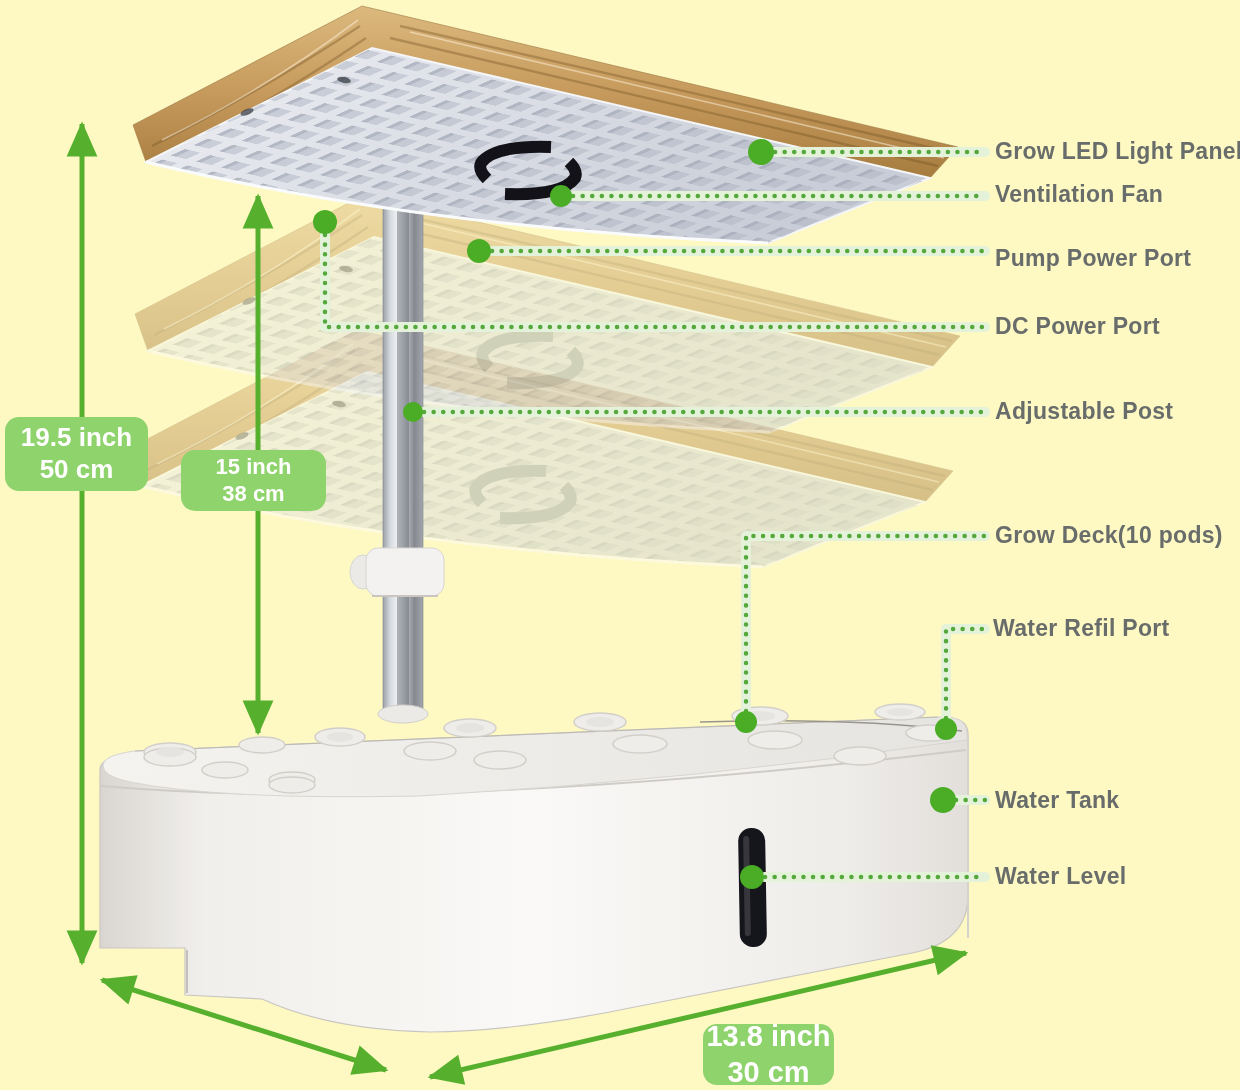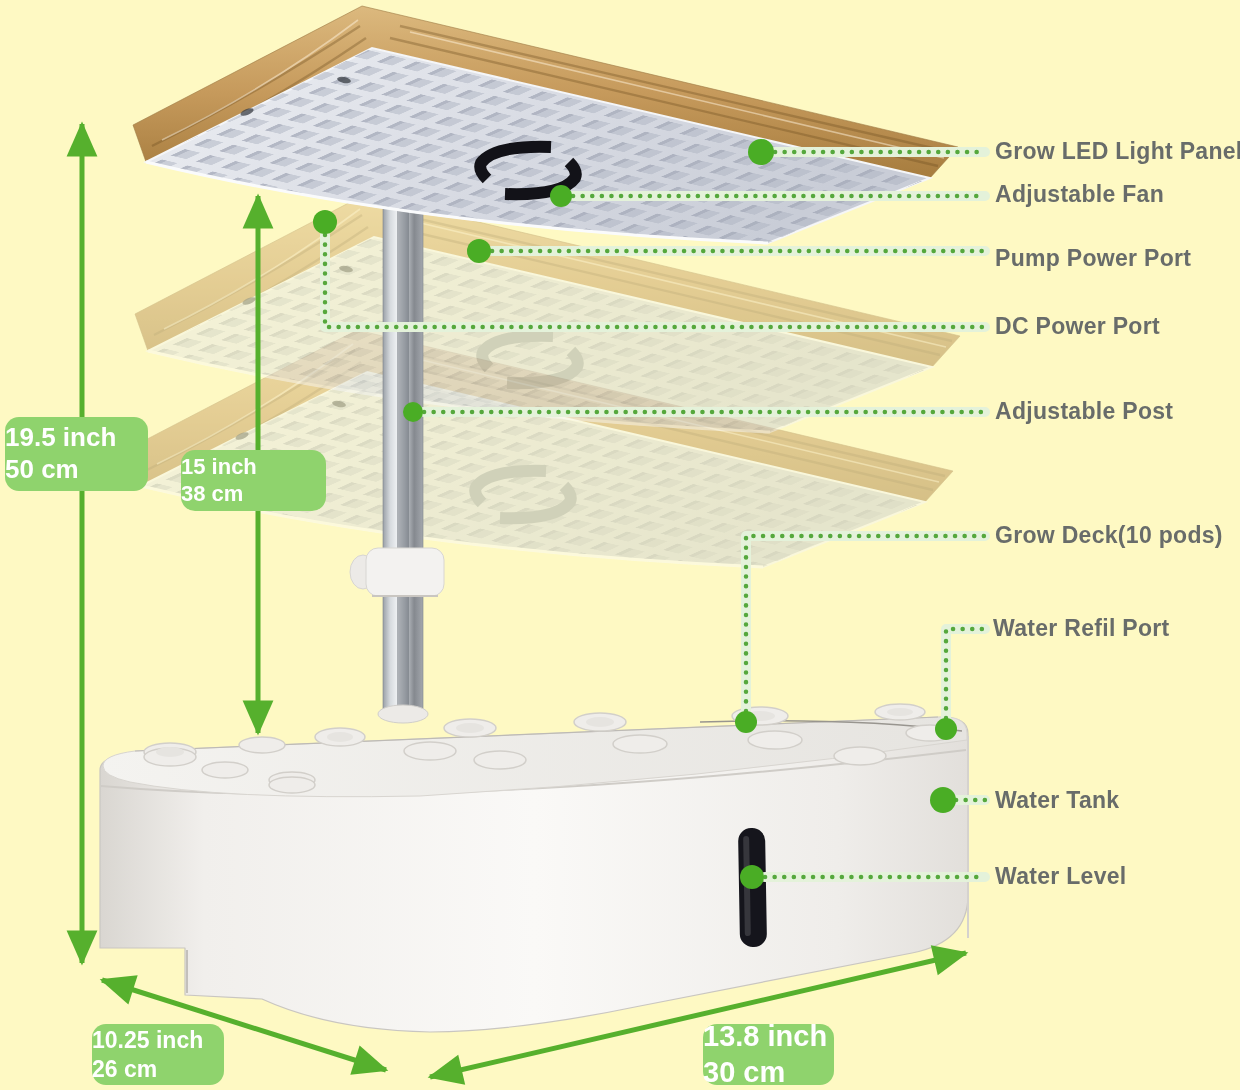--- a/index.html
+++ b/index.html
@@ -11,21 +11,21 @@
     position:absolute;
     transform:translateY(-50%);
     font-size:23px;
     font-weight:bold;
     letter-spacing:.3px;
     color:var(--label-gray,#686c6a);
     white-space:nowrap;
   }
   .dim-badge{
     position:absolute;
-    display:flex;flex-direction:column;align-items:flex-start;justify-content:center;
+    display:flex;flex-direction:column;align-items:center;justify-content:center;
     background:var(--badge-green,#8fd36d);
     color:#ffffff;
     font-weight:bold;
     border-radius:14px;
     line-height:1.22;
     text-align:center;
   }
   .dim-line{stroke:var(--accent-green,#56b02d);stroke-width:5;fill:none;}
   .arrow-head{fill:var(--accent-green,#56b02d);}
   .leader-under{stroke:#e4f2da;stroke-width:10;fill:none;stroke-linecap:round;stroke-linejoin:round;}
@@ -221,39 +221,35 @@
     <circle class="marker-dot" cx="325" cy="222" r="12"></circle>
     <circle class="marker-dot" cx="413" cy="412" r="10"></circle>
     <circle class="marker-dot" cx="746" cy="722" r="11"></circle>
     <circle class="marker-dot" cx="946" cy="729" r="11"></circle>
     <circle class="marker-dot" cx="943" cy="800" r="13"></circle>
     <circle class="marker-dot" cx="752" cy="877" r="12"></circle>
   </g>
 </svg>
 
 <div class="part-label" style="left:995px;top:151px">Grow LED Light Panel</div>
-<div class="part-label" style="left:995px;top:194px">Adjustable Fan</div>
+<div class="part-label" style="left:995px;top:194px">Ventilation Fan</div>
 <div class="part-label" style="left:995px;top:258px">Pump Power Port</div>
 <div class="part-label" style="left:995px;top:326px">DC Power Port</div>
 <div class="part-label" style="left:995px;top:411px">Adjustable Post</div>
 <div class="part-label" style="left:995px;top:535px">Grow Deck(10 pods)</div>
 <div class="part-label" style="left:993px;top:628px">Water Refil Port</div>
 <div class="part-label" style="left:995px;top:800px">Water Tank</div>
 <div class="part-label" style="left:995px;top:876px">Water Level</div>
 
 <div class="dim-badge" style="left:5px;top:417px;width:143px;height:74px;font-size:26px">
   <span>19.5 inch</span>
   <span>50 cm</span>
 </div>
 <div class="dim-badge" style="left:181px;top:450px;width:145px;height:61px;font-size:22px">
   <span>15 inch</span>
   <span>38 cm</span>
 </div>
-<div class="dim-badge" style="left:92px;top:1024px;width:132px;height:61px;font-size:23px">
-  <span>10.25 inch</span>
-  <span>26 cm</span>
-</div>
 <div class="dim-badge" style="left:703px;top:1024px;width:131px;height:61px;font-size:29px">
   <span>13.8 inch</span>
   <span>30 cm</span>
 </div>
 
 </div>
 
 </body></html>

